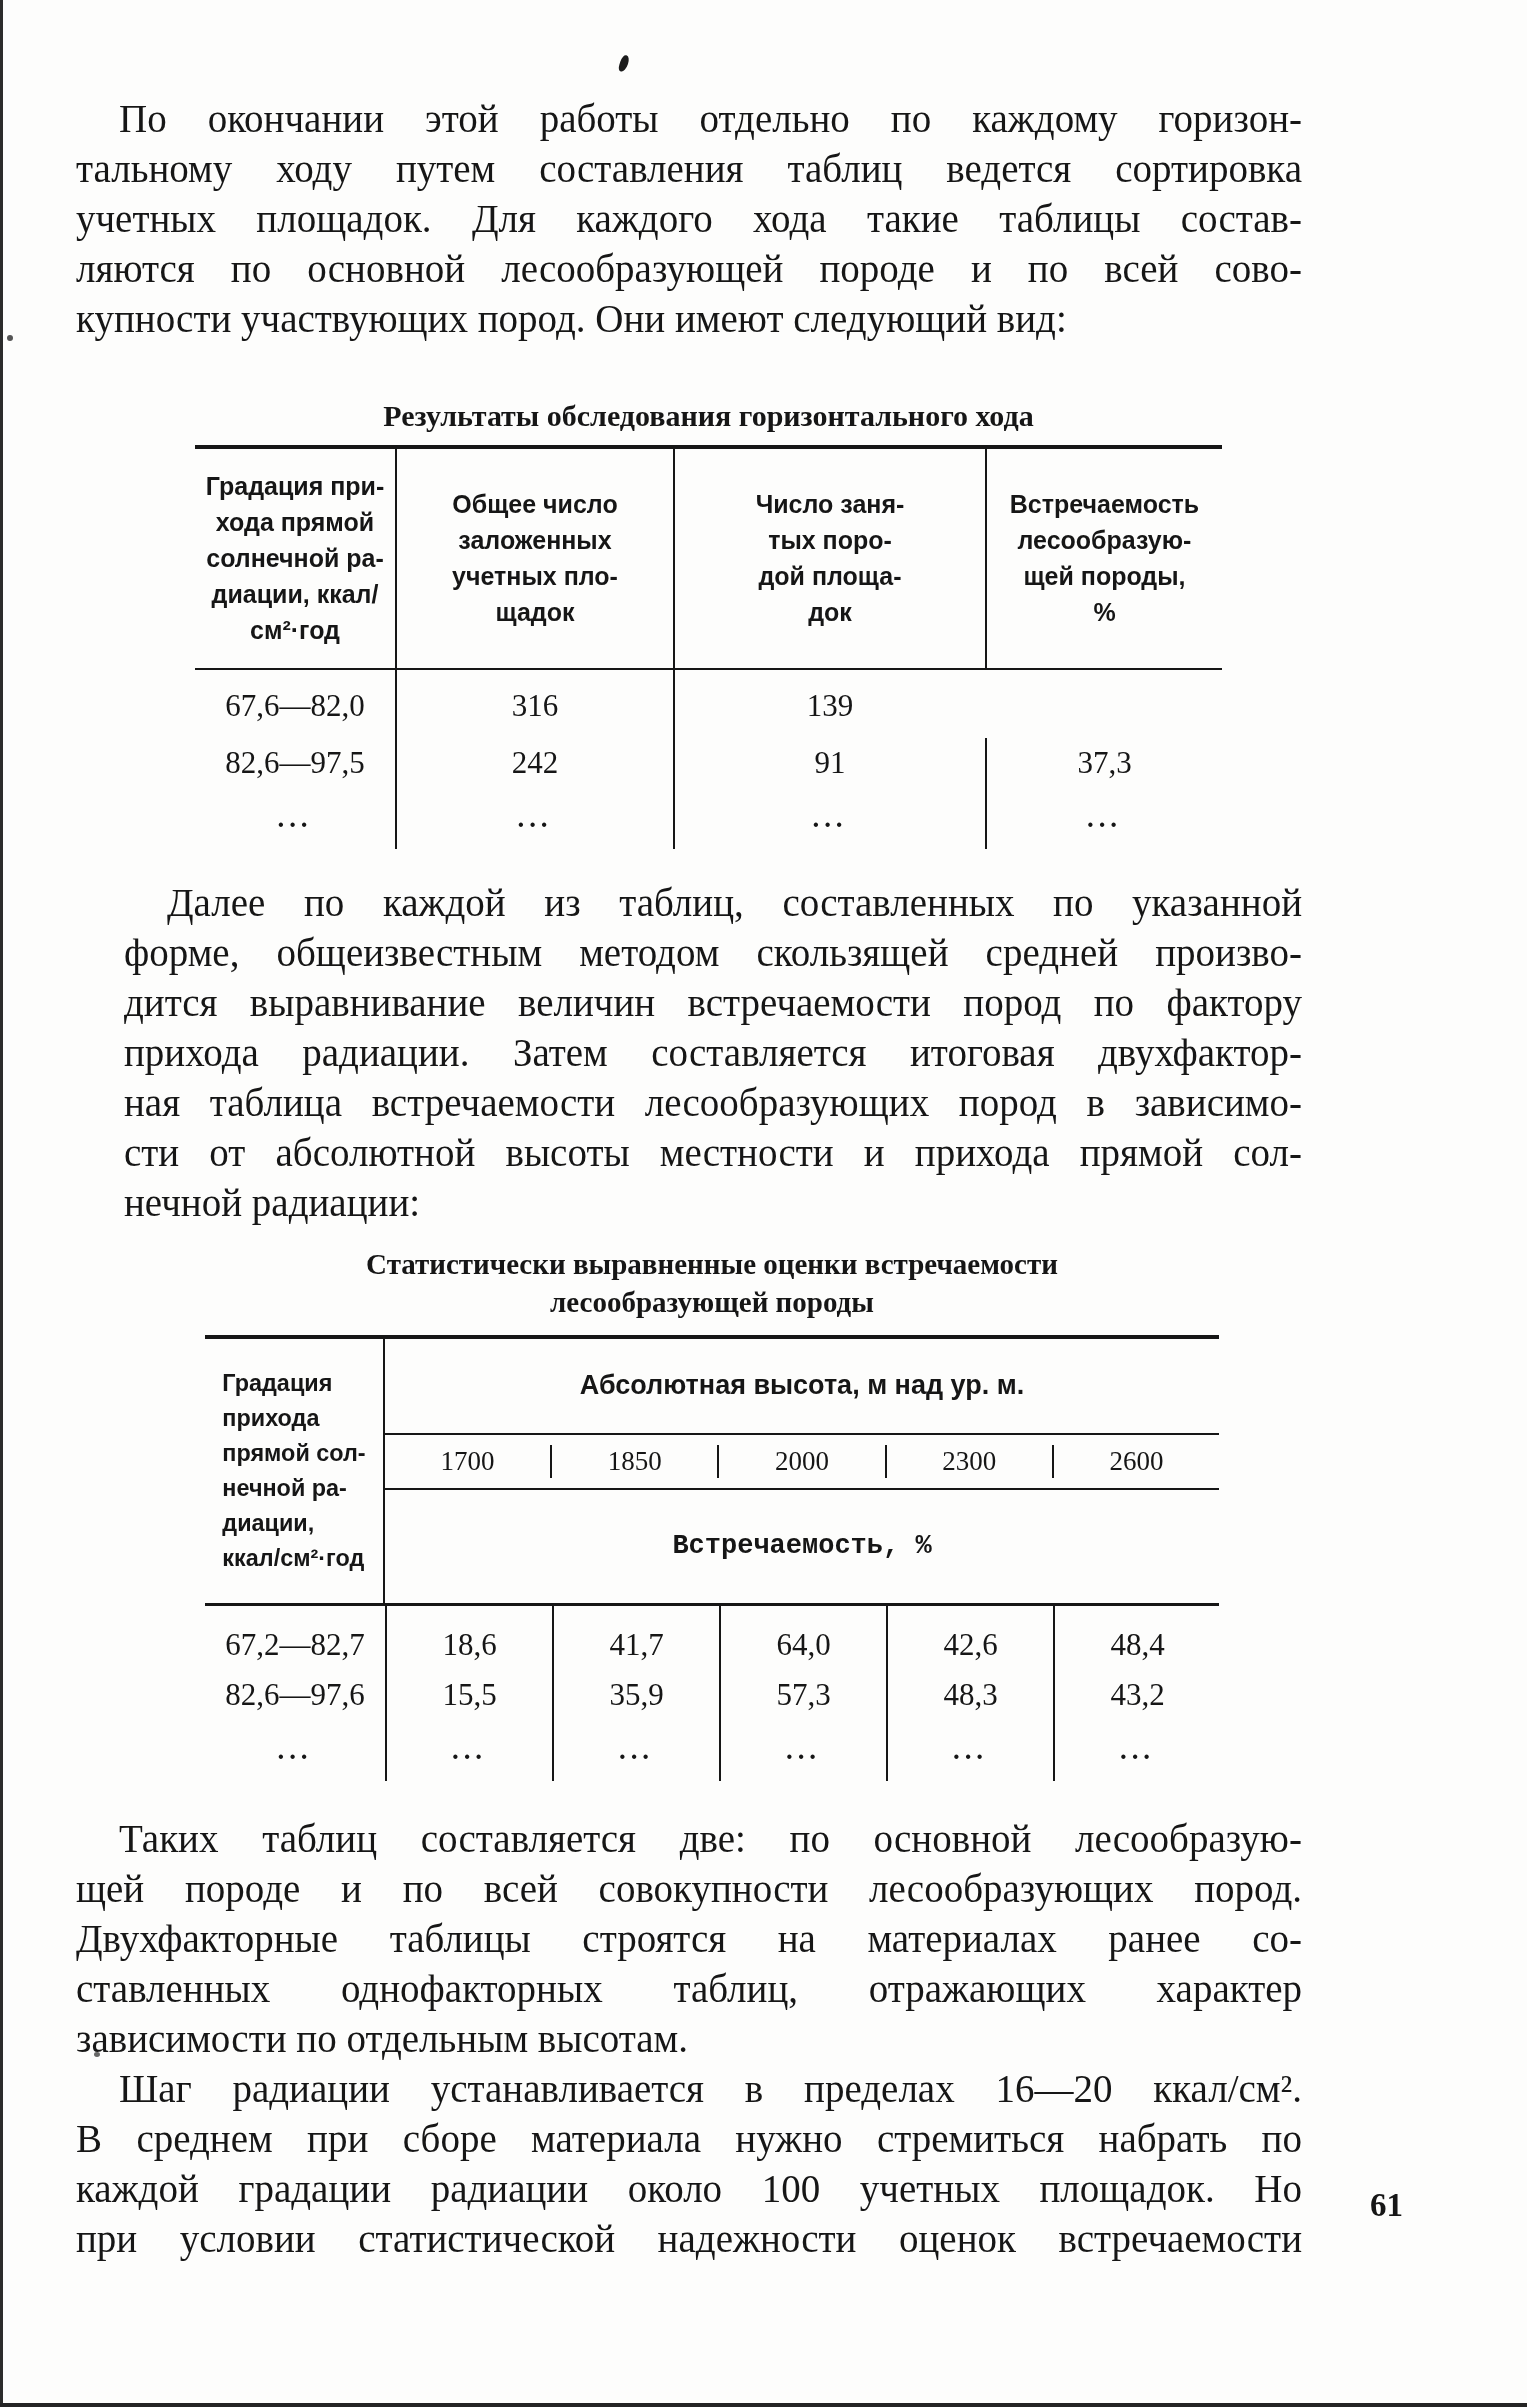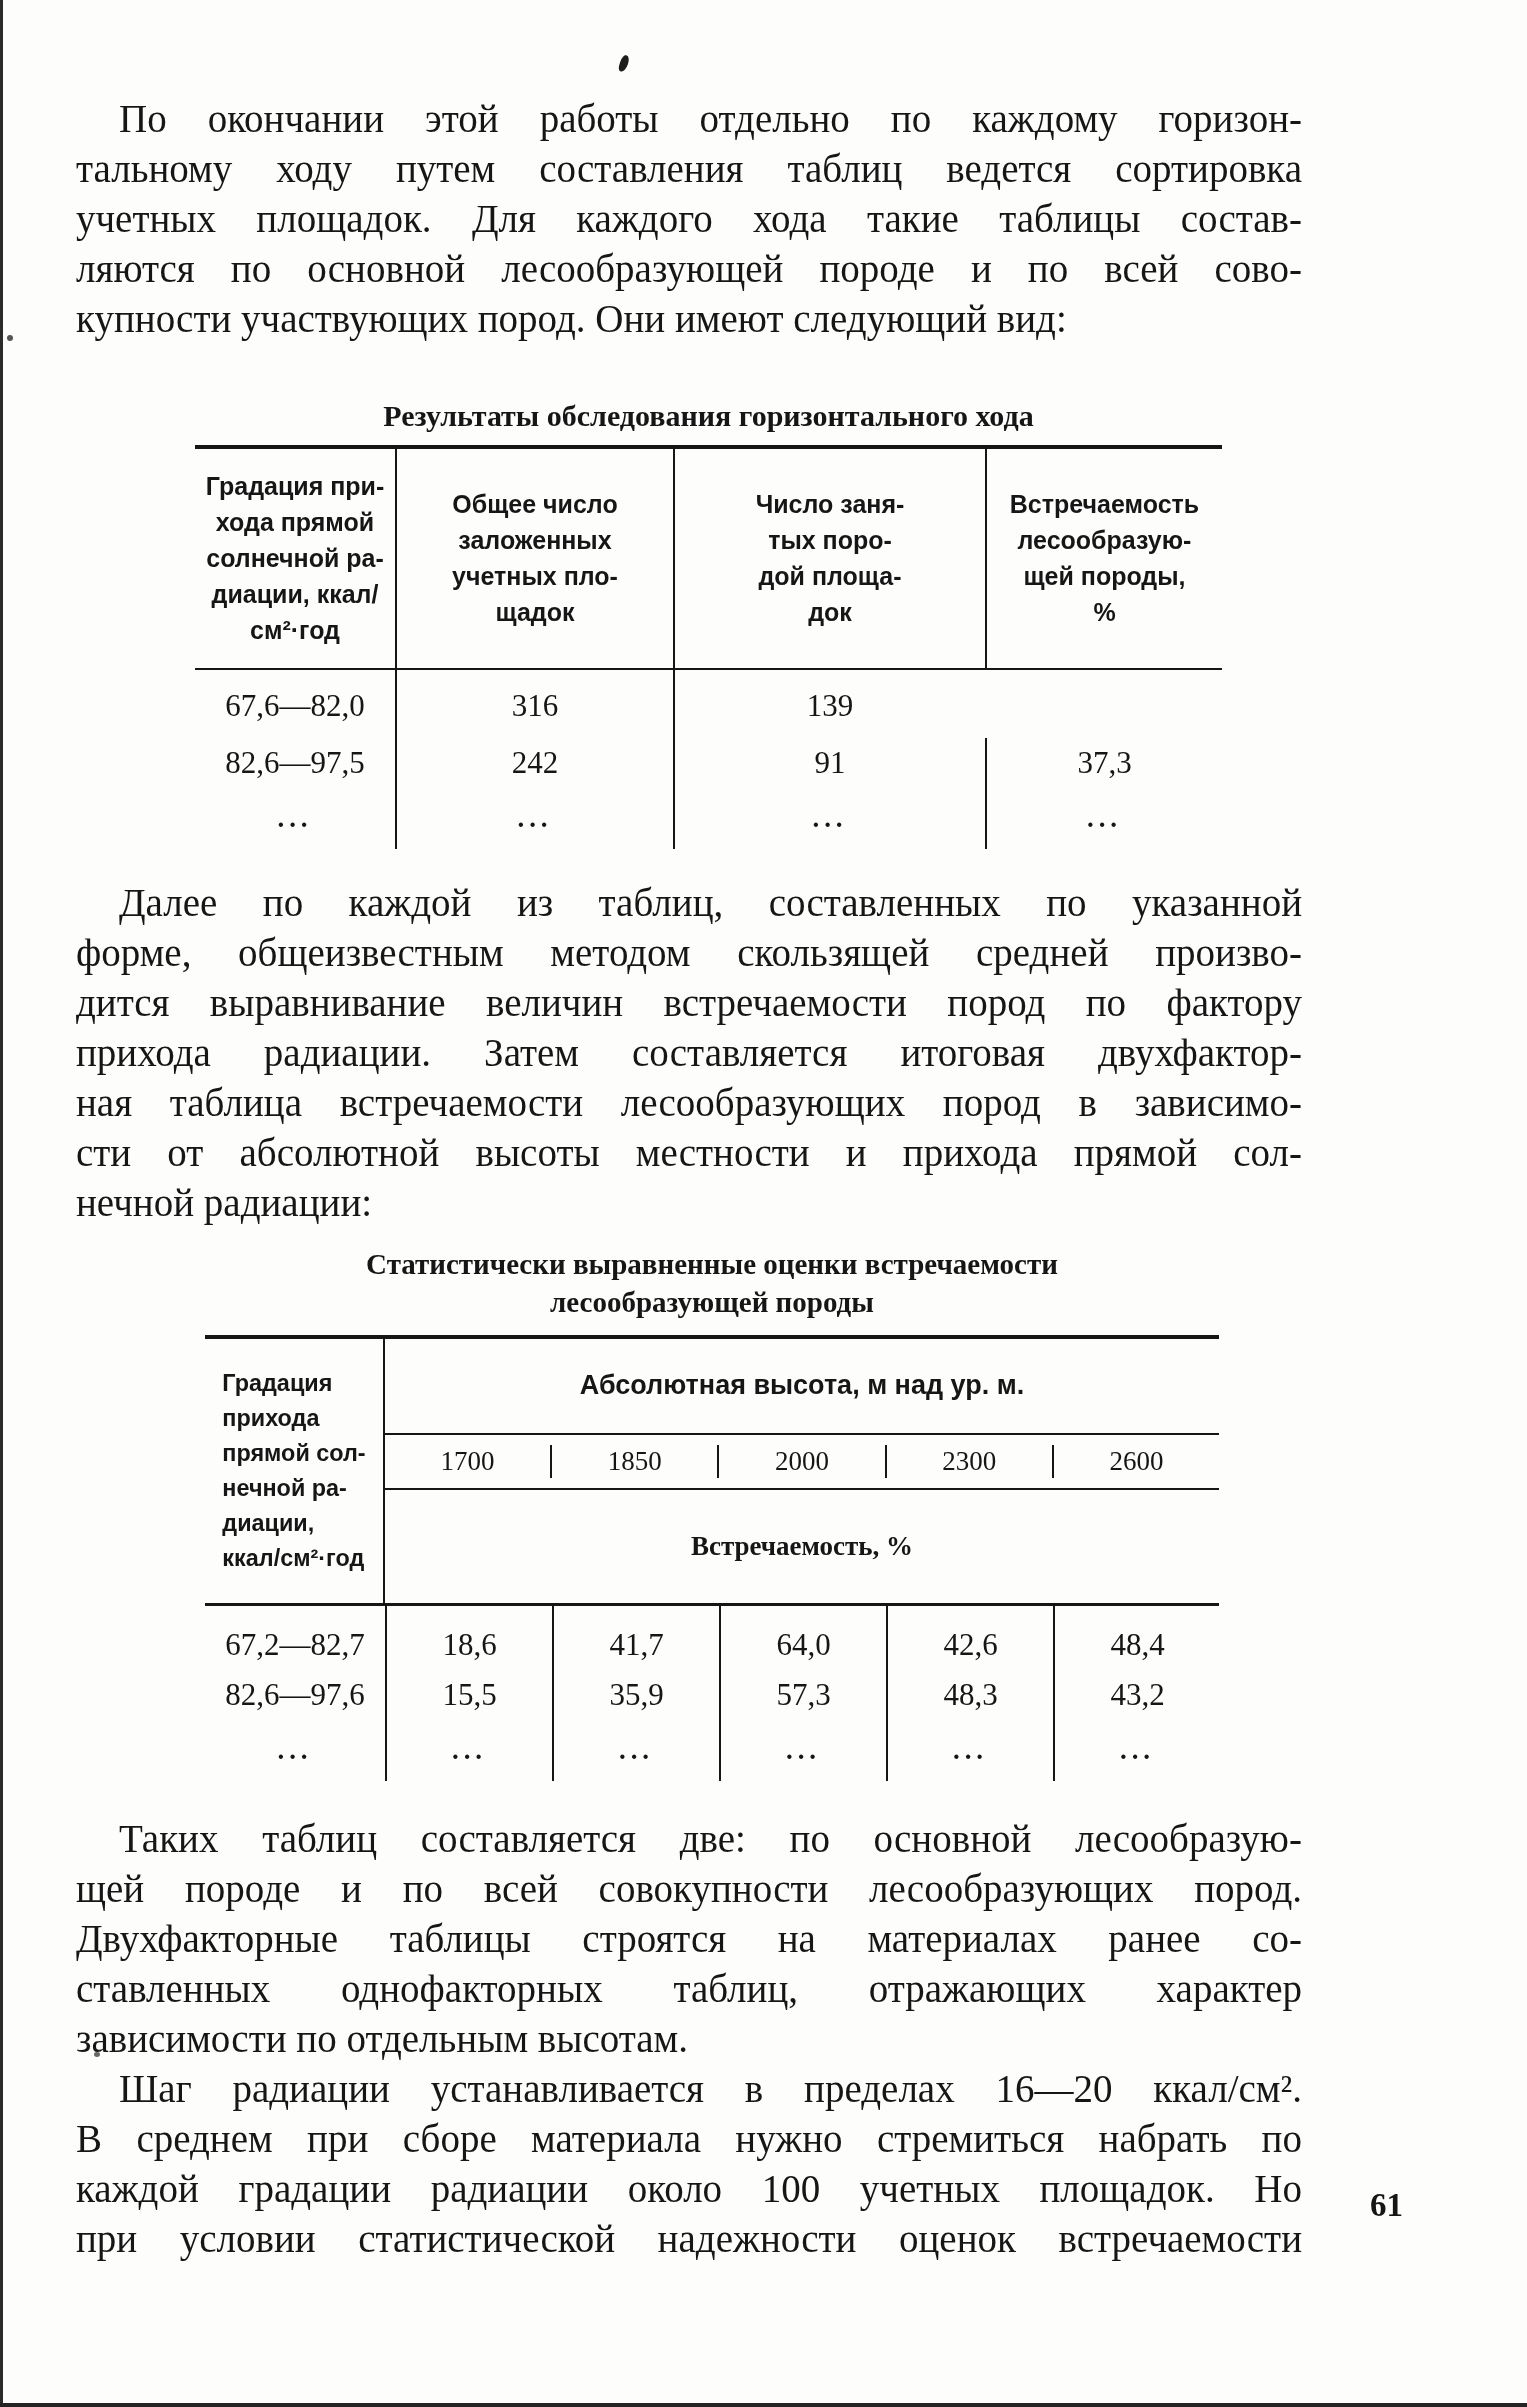--- a/index.html
+++ b/index.html
@@ -17,21 +17,21 @@
   .speck-left  { position:absolute; left:6.8px; top:335px; width:5.9px; height:5.9px; background:#555; border-radius:50%; }
   .speck-p4    { position:absolute; left:94px; top:2052px; width:5.9px; height:4.9px; background:#666; border-radius:50%; }
 
   .content { position:relative; padding:94px 225px 0 76px; }
 
   
   .para { font-size:39px; line-height:50px; color:var(--ink); }
   .para .line { text-align:justify; text-align-last:justify; }
   .para .line.first { text-indent:43px; }
   .para .line.last { text-align-last:left; }
-  .p2 { margin-top:29px; }
+  .p2 { margin-top:29px;margin-left:48px; }
   .p3 { margin-top:33px; }
 
   
   .t1-title { margin:55px 0 11.7px 119px; width:1027px; text-align:center;
               font-weight:700; font-size:30px; }
   .t2-title { margin:17.6px 0 13.7px 129px; width:1014px; text-align:center;
               font-weight:700; font-size:29px; line-height:38px; }
 
   
   .trow { display:grid; }
@@ -59,21 +59,21 @@
                 justify-content:center; text-align:left; white-space:pre-line;
                 font-family:"Liberation Sans","DejaVu Sans",sans-serif;
                 font-weight:700; font-size:23.4px; line-height:35px; padding:13.7px 2px; }
   .t2-span { height:96px; display:flex; align-items:center; justify-content:center;
              font-family:"Liberation Sans","DejaVu Sans",sans-serif;
              font-weight:700; font-size:27px; border-bottom:2px solid var(--ink); }
   .t2-alts { height:55px; display:flex; align-items:stretch; border-bottom:2px solid var(--ink);text-align:right; }
   .alt { flex:1; display:flex; align-items:center; justify-content:center; font-size:27px; }
   .altsep { width:2px; background:var(--ink); margin:9.8px 0; }
   .t2-val { height:113px; display:flex; align-items:center; justify-content:center;
-            font-family:Liberation Serif, serif;
+            font-family:Liberation Mono, monospace;
             font-weight:700; font-size:27px; }
   .t2 .trow { grid-template-columns:180px repeat(5,167px); }
   .t2 .trow:first-child .tcell { height:64px; padding-top:13.7px; }
 
   .after-t1 { margin-top:29px; }
   .pagenum { position:absolute; left:1370px; top:2187px; font-weight:700; font-size:33px; }
 </style>
 </head>
 <body>
 

